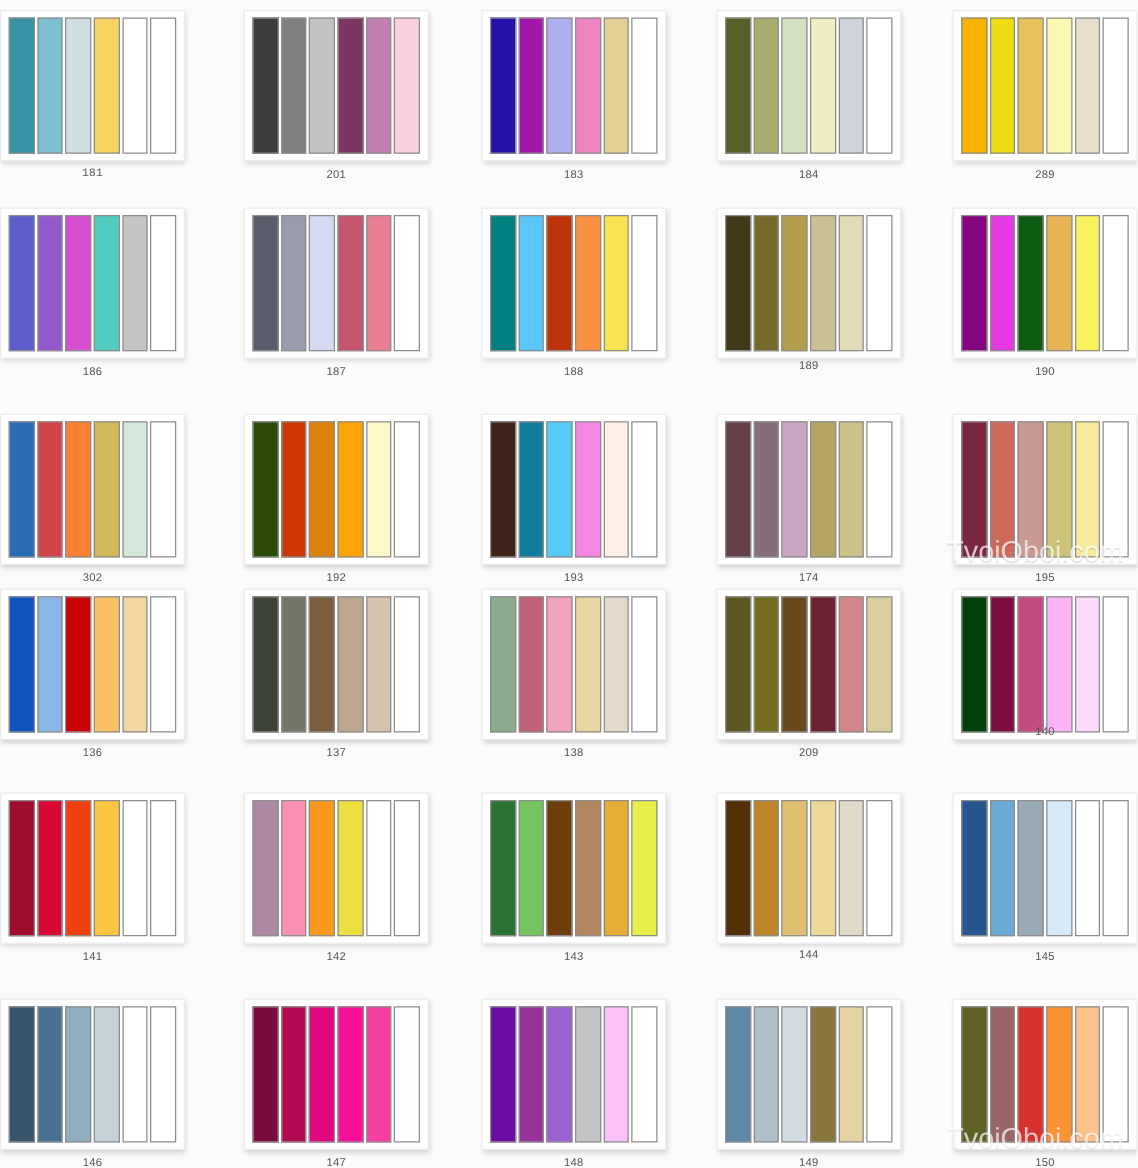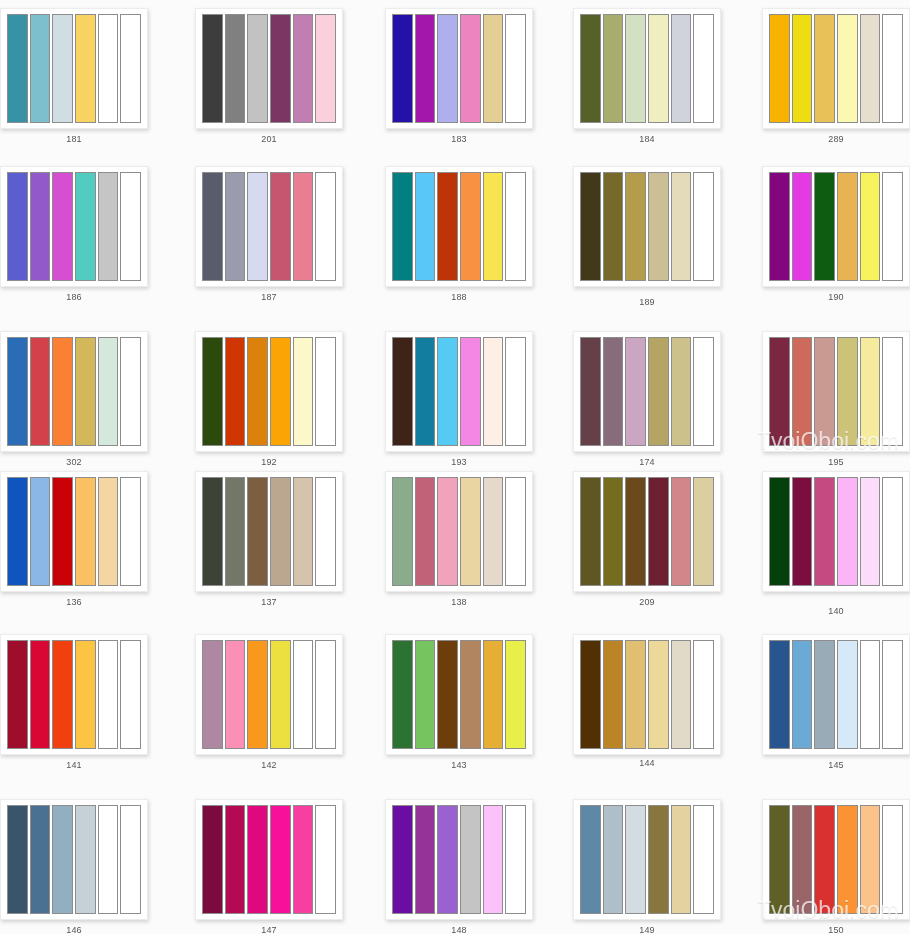--- a/index.html
+++ b/index.html
@@ -67,21 +67,21 @@
 <div id="gallery">
     <div class="palette-slot" style="left: 0px; top: 8px; width: 148px;">
       <div class="palette-card" style="left: 0px; top: 0px; width: 148px; height: 121px;">
         <div class="swatch" title="#3792a6" style="background: rgb(55, 146, 166);"></div>
         <div class="swatch" title="#7dbfcc" style="background: rgb(125, 191, 204);"></div>
         <div class="swatch" title="#d0dde2" style="background: rgb(208, 221, 226);"></div>
         <div class="swatch" title="#f9d361" style="background: rgb(249, 211, 97);"></div>
         <div class="swatch empty" title="#ffffff" style="background: rgb(255, 255, 255);"></div>
         <div class="swatch empty" title="#ffffff" style="background: rgb(255, 255, 255);"></div>
       </div>
-      <div class="palette-label" style="top: 125px;">181</div>
+      <div class="palette-label" style="top: 125px; font-family: Liberation Mono, monospace;">181</div>
     </div>
     <div class="palette-slot" style="left: 195px; top: 8px; width: 148px;">
       <div class="palette-card" style="left: 0px; top: 0px; width: 148px; height: 121px;">
         <div class="swatch" title="#3d3d3d" style="background: rgb(61, 61, 61);"></div>
         <div class="swatch" title="#808080" style="background: rgb(128, 128, 128);"></div>
         <div class="swatch" title="#c2c2c2" style="background: rgb(194, 194, 194);"></div>
         <div class="swatch" title="#7c3663" style="background: rgb(124, 54, 99);"></div>
         <div class="swatch" title="#c07fb0" style="background: rgb(192, 127, 176);"></div>
         <div class="swatch" title="#fbd0dd" style="background: rgb(251, 208, 221);"></div>
       </div>
@@ -155,21 +155,21 @@
     </div>
     <div class="palette-slot" style="left: 573px; top: 166px; width: 148px;">
       <div class="palette-card" style="left: 0px; top: 0px; width: 148px; height: 121px;">
         <div class="swatch" title="#42381a" style="background: rgb(66, 56, 26);"></div>
         <div class="swatch" title="#766a2a" style="background: rgb(118, 106, 42);"></div>
         <div class="swatch" title="#b39d4c" style="background: rgb(179, 157, 76);"></div>
         <div class="swatch" title="#cbbf96" style="background: rgb(203, 191, 150);"></div>
         <div class="swatch" title="#e3dbba" style="background: rgb(227, 219, 186);"></div>
         <div class="swatch empty" title="#ffffff" style="background: rgb(255, 255, 255);"></div>
       </div>
-      <div class="palette-label" style="top: 130px;">189</div>
+      <div class="palette-label" style="top: 120px;">189</div>
     </div>
     <div class="palette-slot" style="left: 762px; top: 166px; width: 148px;">
       <div class="palette-card" style="left: 0px; top: 0px; width: 148px; height: 121px;">
         <div class="swatch" title="#83067f" style="background: rgb(131, 6, 127);"></div>
         <div class="swatch" title="#e43ae3" style="background: rgb(228, 58, 227);"></div>
         <div class="swatch" title="#0d5c11" style="background: rgb(13, 92, 17);"></div>
         <div class="swatch" title="#e8b352" style="background: rgb(232, 179, 82);"></div>
         <div class="swatch" title="#f7f35d" style="background: rgb(247, 243, 93);"></div>
         <div class="swatch empty" title="#ffffff" style="background: rgb(255, 255, 255);"></div>
       </div>
@@ -276,21 +276,21 @@
     </div>
     <div class="palette-slot" style="left: 762px; top: 471px; width: 148px;">
       <div class="palette-card" style="left: 0px; top: 0px; width: 148px; height: 121px;">
         <div class="swatch" title="#03400b" style="background: rgb(3, 64, 11);"></div>
         <div class="swatch" title="#7b0d3f" style="background: rgb(123, 13, 63);"></div>
         <div class="swatch" title="#c64a82" style="background: rgb(198, 74, 130);"></div>
         <div class="swatch" title="#fbb5f6" style="background: rgb(251, 181, 246);"></div>
         <div class="swatch" title="#fbdcfb" style="background: rgb(251, 220, 251);"></div>
         <div class="swatch empty" title="#ffffff" style="background: rgb(255, 255, 255);"></div>
       </div>
-      <div class="palette-label" style="top: 134px;">140</div>
+      <div class="palette-label" style="top: 108px;">140</div>
     </div>
     <div class="palette-slot" style="left: 0px; top: 634px; width: 148px;">
       <div class="palette-card" style="left: 0px; top: 0px; width: 148px; height: 121px;">
         <div class="swatch" title="#9e0d2b" style="background: rgb(158, 13, 43);"></div>
         <div class="swatch" title="#d80733" style="background: rgb(216, 7, 51);"></div>
         <div class="swatch" title="#f1400f" style="background: rgb(241, 64, 15);"></div>
         <div class="swatch" title="#fbc443" style="background: rgb(251, 196, 67);"></div>
         <div class="swatch empty" title="#ffffff" style="background: rgb(255, 255, 255);"></div>
         <div class="swatch empty" title="#ffffff" style="background: rgb(255, 255, 255);"></div>
       </div>

